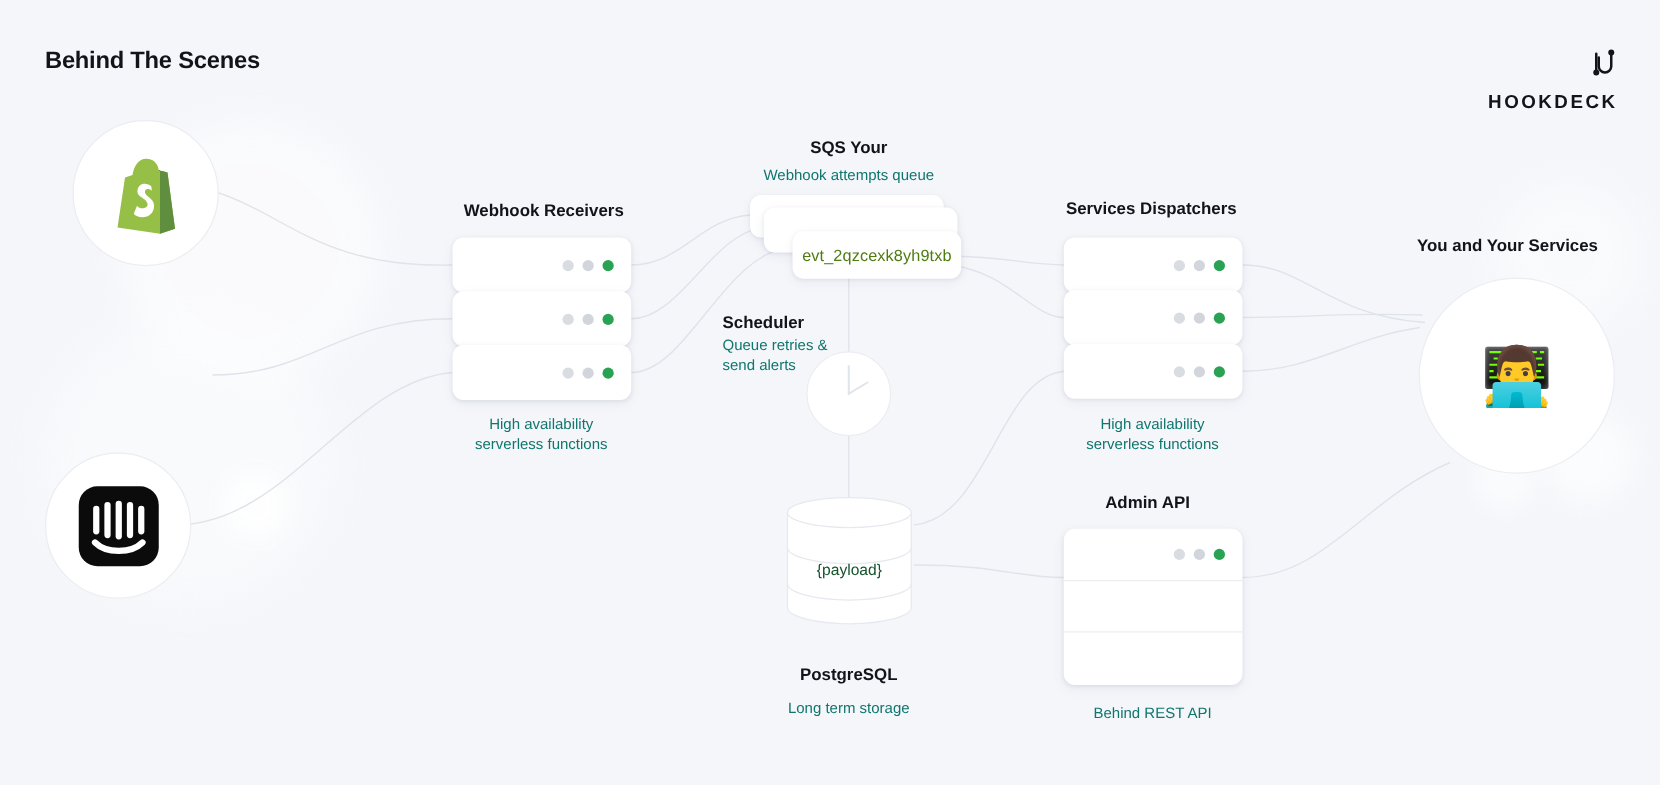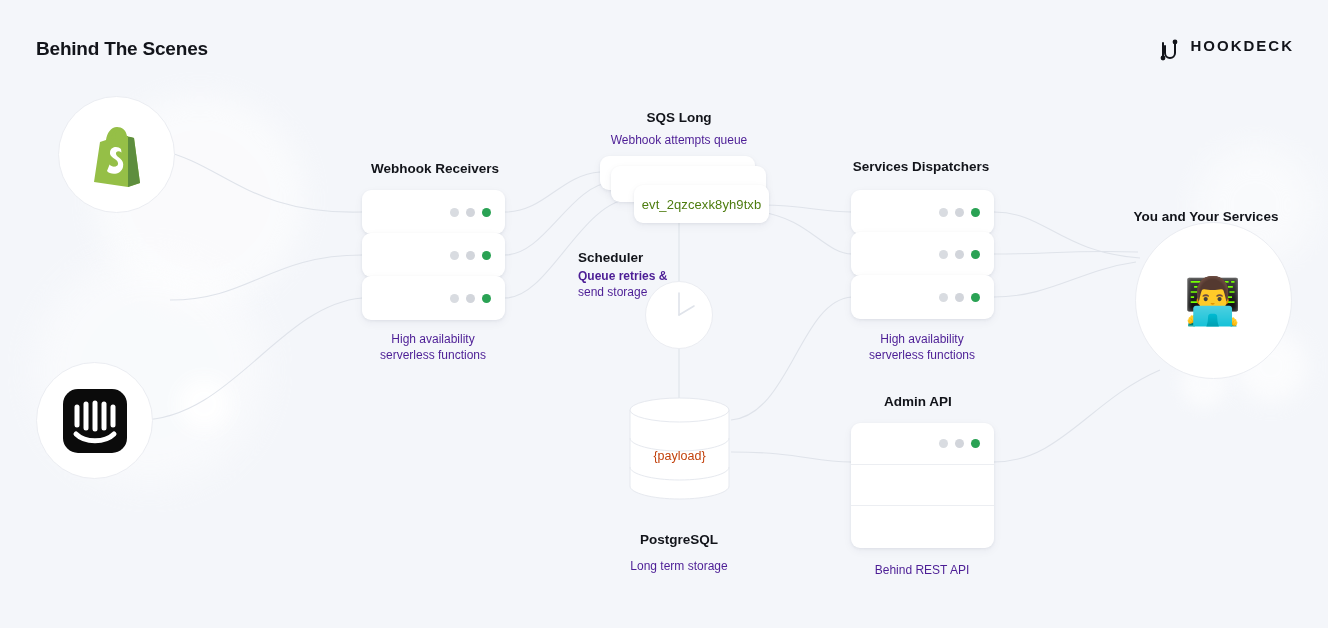--- a/index.html
+++ b/index.html
@@ -54,43 +54,44 @@
     left: 36px; top: 38px;
     font-size: 19px;
     font-weight: bold;
     color: #12141a;
     letter-spacing: -0.2px;
   }
   #brand-logo {
     position: absolute;
     right: 34px; top: 37px;
     display: flex;
-    align-items: flex-start;
+    align-items: flex-end;
     gap: 10px;
+    flex-direction: column;
   }
   #brand-logo .mark { width: 22px; height: 26px; display: block; }
   #brand-logo .wordmark {
     font-size: 15px;
     font-weight: bold;
     letter-spacing: 2.0px;
     color: #12141a;
   }
 
   
   .node-title {
     position: absolute;
     font-size: 13.5px;
     font-weight: bold;
     color: #12141a;
     white-space: nowrap;
   }
   .node-sub {
     position: absolute;
     font-size: 12px;
-    color: #4c1d95;
+    color: #0f766e;
     white-space: nowrap;
     line-height: 16px;
   }
   .centered { transform: translateX(-50%); text-align: center; }
 
   
   .logo-circle {
     position: absolute;
     border-radius: 50%;
     background: #ffffff;
@@ -160,21 +161,21 @@
     left: 629px; top: 396px;
     width: 101px; height: 104px;
   }
   #db-cylinder svg { display: block; }
   #db-payload {
     position: absolute;
     left: 629px; top: 449px;
     width: 101px;
     text-align: center;
     font-size: 12.5px;
-    color: #c2410c;
+    color: #14532d;
   }
 
   
   #admin-api-card {
     position: absolute;
     left: 851px; top: 423px;
     width: 143px; height: 125px;
     background: #ffffff;
     border-radius: 9px;
     box-shadow: 0 1px 3px rgba(30,40,70,.07), 0 3px 10px rgba(30,40,70,.05);
@@ -301,32 +302,32 @@
     <span class="dots">
       <span class="dot grey"></span>
       <span class="dot grey2"></span>
       <span class="dot green"></span>
     </span>
   </div>
 
   <div class="node-sub centered" style="left:433px; top:331px;">High availability</div>
   <div class="node-sub centered" style="left:433px; top:347px;">serverless functions</div>
 
-  <div class="node-title centered" style="left:679px; top:110px;">SQS Long</div>
+  <div class="node-title centered" style="left:679px; top:110px;">SQS Your</div>
   <div class="node-sub centered" style="left:679px; top:132px;">Webhook attempts queue</div>
 
   <div class="queue-card" style="left:600px; top:156px; width:155px; height:34px;"></div>
   <div class="queue-card" style="left:611px; top:166px; width:155px; height:36px;"></div>
   <div class="queue-card" style="left:634px; top:185px; width:135px; height:38px;">
     <span class="queue-id">evt_2qzcexk8yh9txb</span>
   </div>
 
   <div class="node-title" style="left:578px; top:250px;">Scheduler</div>
-  <div class="node-sub" style="left:578px; top:268px;font-weight:bold;">Queue retries &amp;</div>
-  <div class="node-sub" style="left:578px; top:284px;">send storage</div>
+  <div class="node-sub" style="left:578px; top:268px;">Queue retries &amp;</div>
+  <div class="node-sub" style="left:578px; top:284px;">send alerts</div>
 
   <div class="clock">
     <svg width="66" height="66" viewBox="0 0 66 66">
       <line x1="33" y1="33" x2="33" y2="11" stroke="#dfe3ea" stroke-width="1.6" stroke-linecap="round"></line>
       <line x1="33" y1="33" x2="48" y2="24" stroke="#dfe3ea" stroke-width="1.6" stroke-linecap="round"></line>
     </svg>
   </div>
 
   <div id="db-cylinder">
     <svg width="101" height="104" viewBox="0 0 101 104">
@@ -377,19 +378,19 @@
         <span class="dot grey2"></span>
         <span class="dot green"></span>
       </span>
     </div>
     <div class="row"></div>
     <div class="row"></div>
   </div>
 
   <div class="node-sub centered" style="left:922px; top:562px;">Behind REST API</div>
 
-  <div class="node-title centered" style="left:1206px; top:189px;margin-top:20px;">You and Your Services</div>
+  <div class="node-title centered" style="left:1206px; top:189px;">You and Your Services</div>
 
   <div id="user-circle">
     <span>👨‍💻</span>
   </div>
 
 </div>
 
 </body></html>

